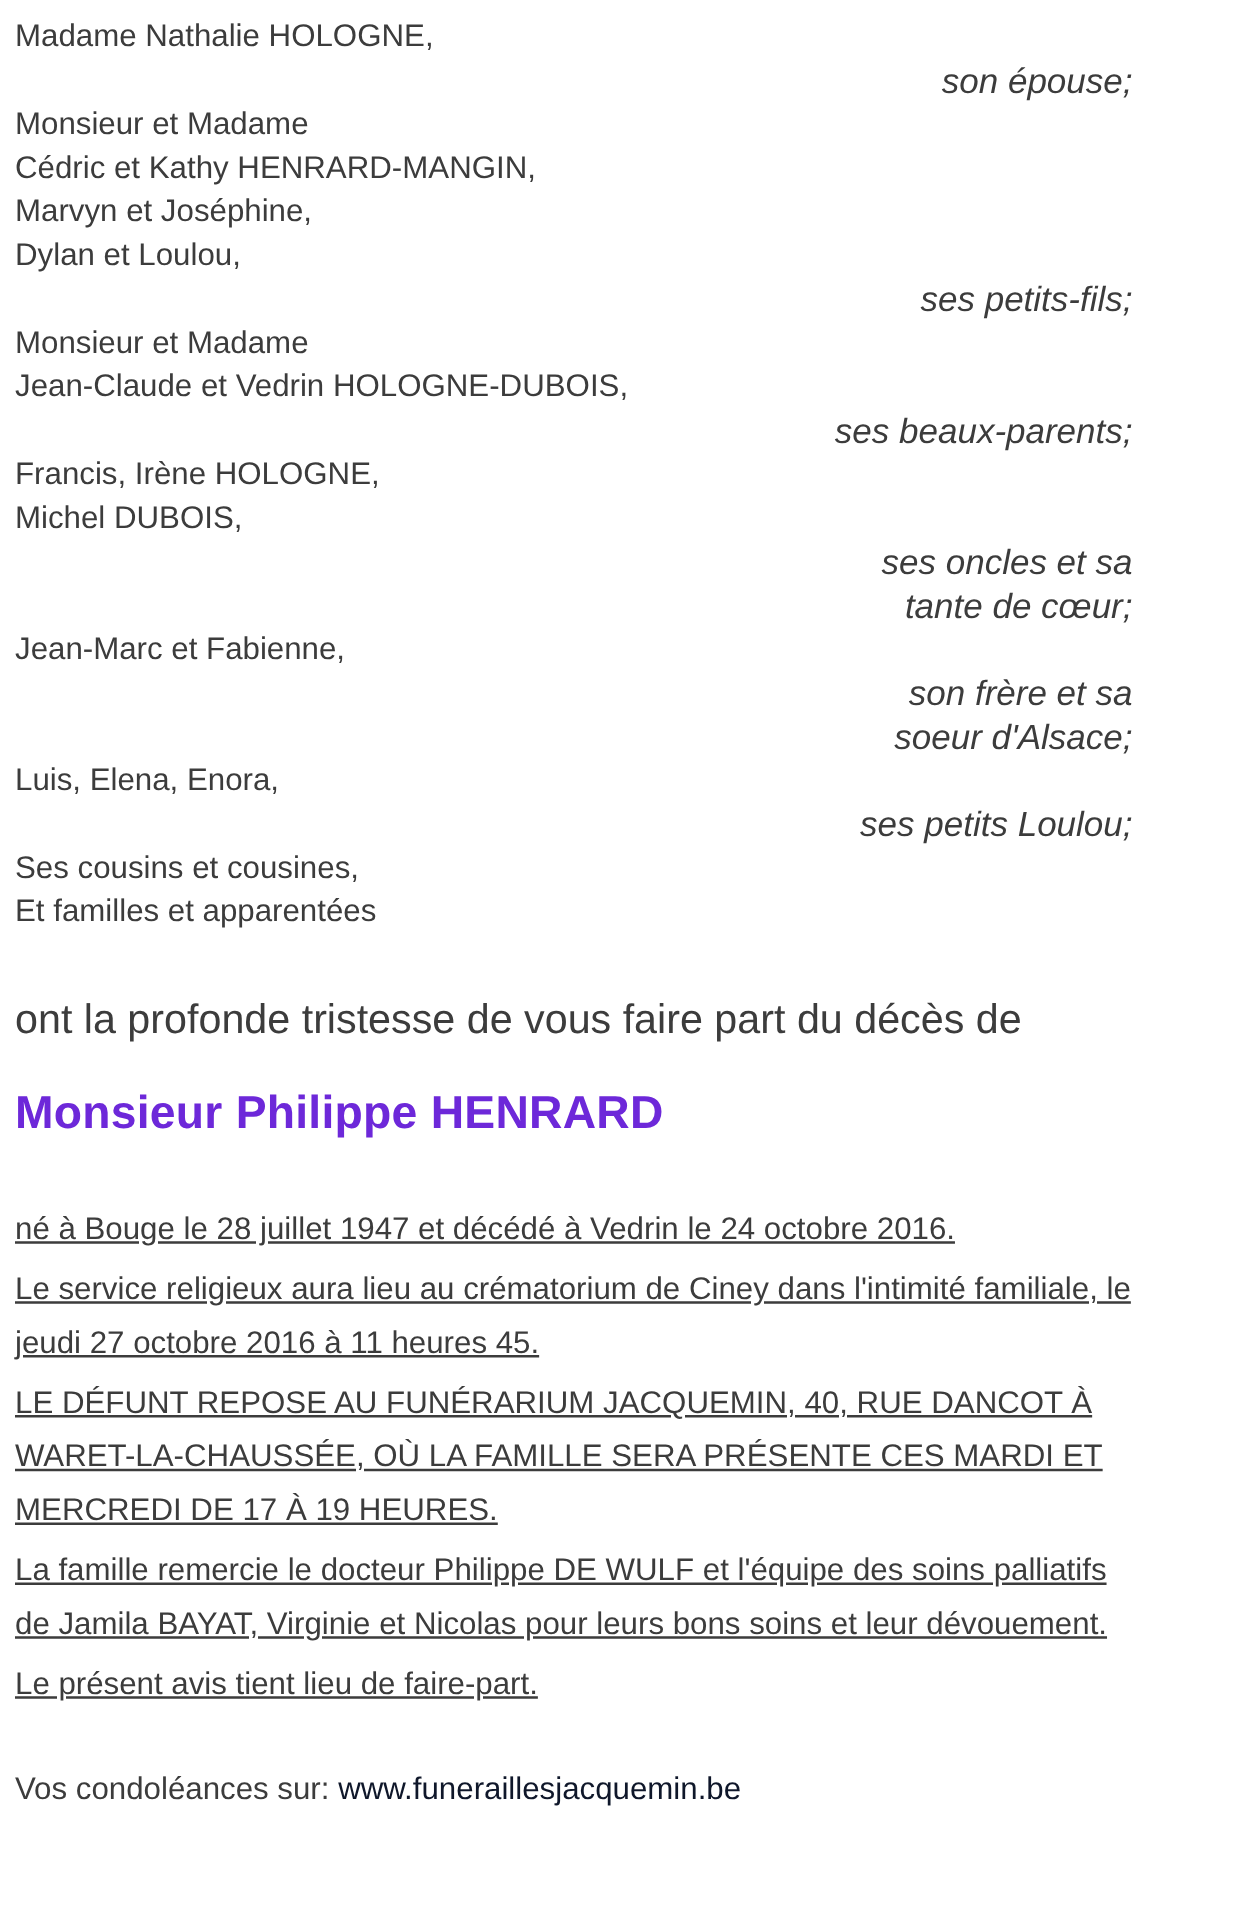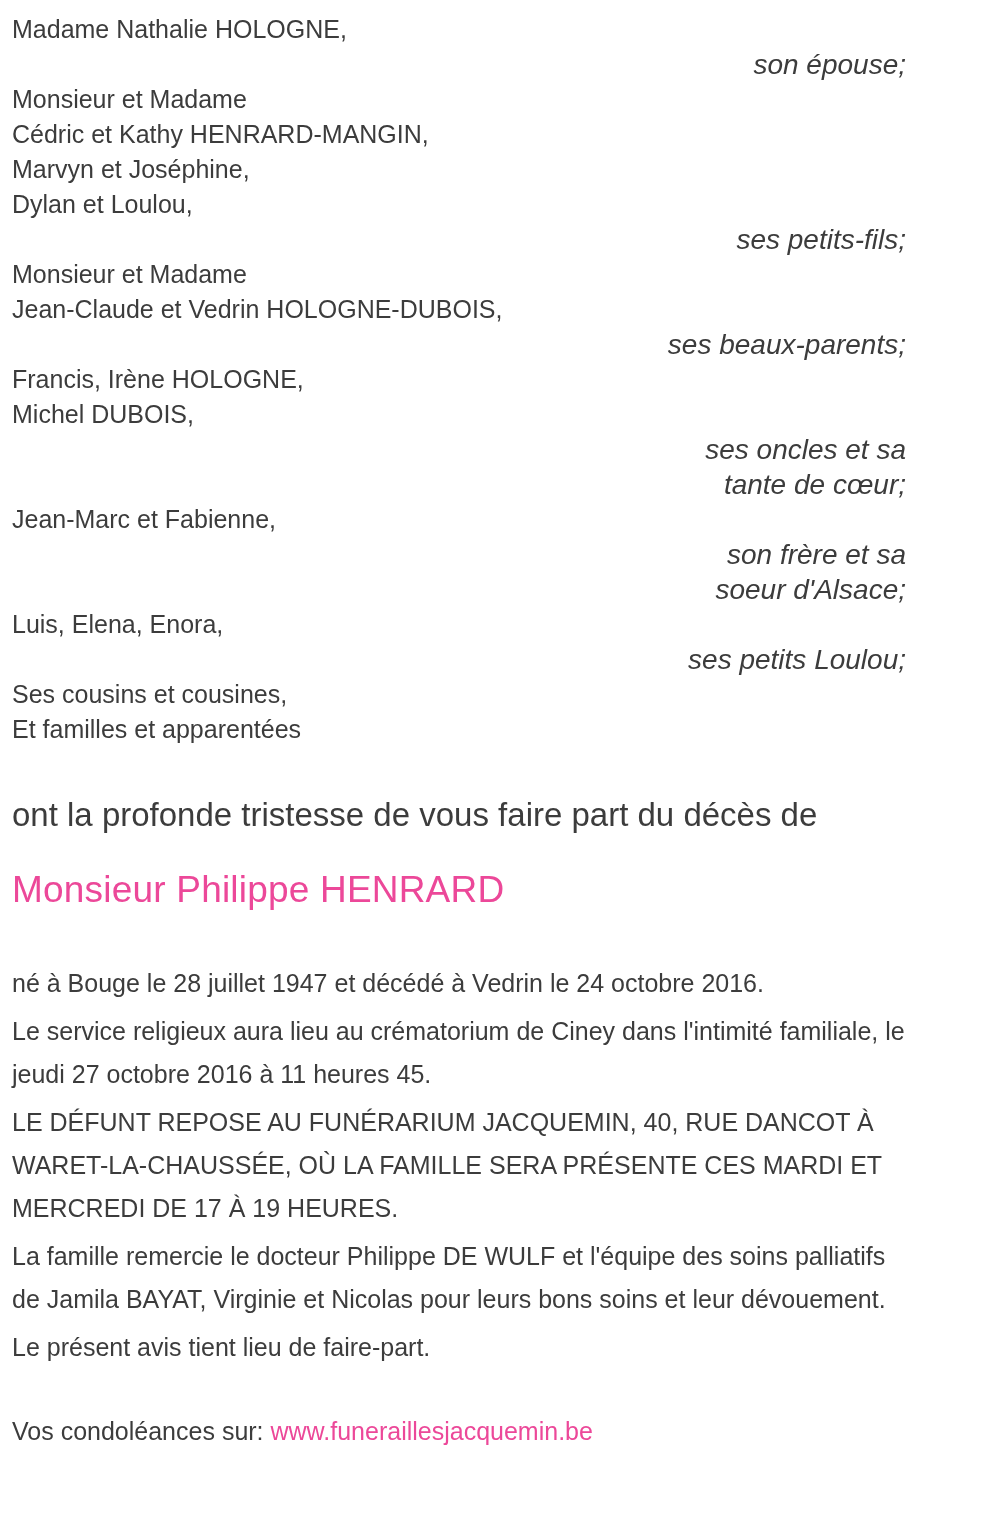--- a/index.html
+++ b/index.html
@@ -35,37 +35,38 @@
   }
   .intro {
     margin: 50px 0 0 0;
     font-size: 33px;
     line-height: 35px;
   }
   .deceased {
     margin: 36px 0 0 0;
     font-size: 37px;
     line-height: 44px;
-    font-weight: 400;
-    color: #ec4899;
+    font-weight: 700;
+    color: #6d28d9;
     letter-spacing: 0.2px;
   }
   .details { margin-top: 50px; }
   .para {
     margin: 0 0 5px 0;
     font-size: 25px;
     line-height: 43px;
+    text-decoration: underline;
   }
   .condolences {
     margin: 42px 0 0 0;
     font-size: 25px;
     line-height: 40px;
   }
   .condolences .url {
-    color: #ec4899;
+    color: #0f172a;
     text-decoration: none;
   }
 </style>
 </head>
 <body>
 
 <div class="page">
 
   <section id="family">
       <div class="family-group">

